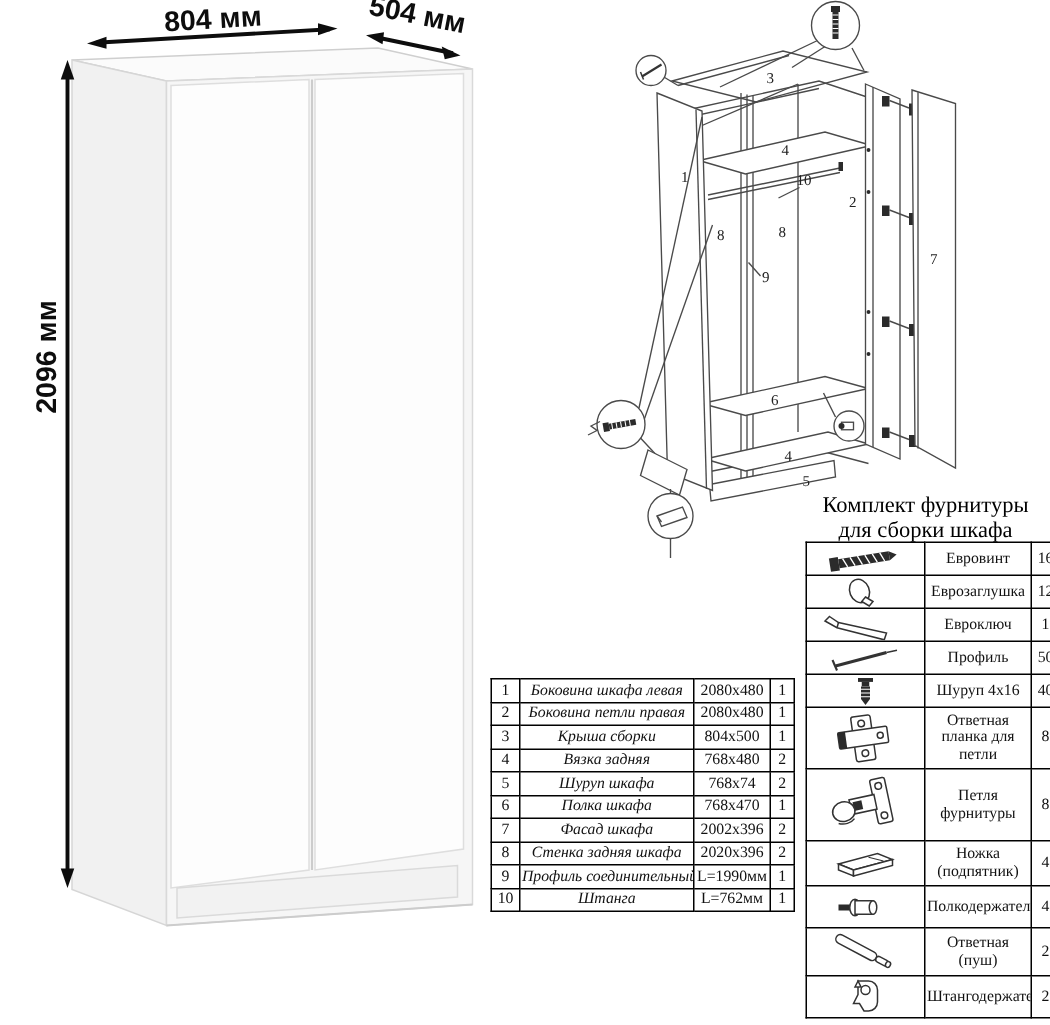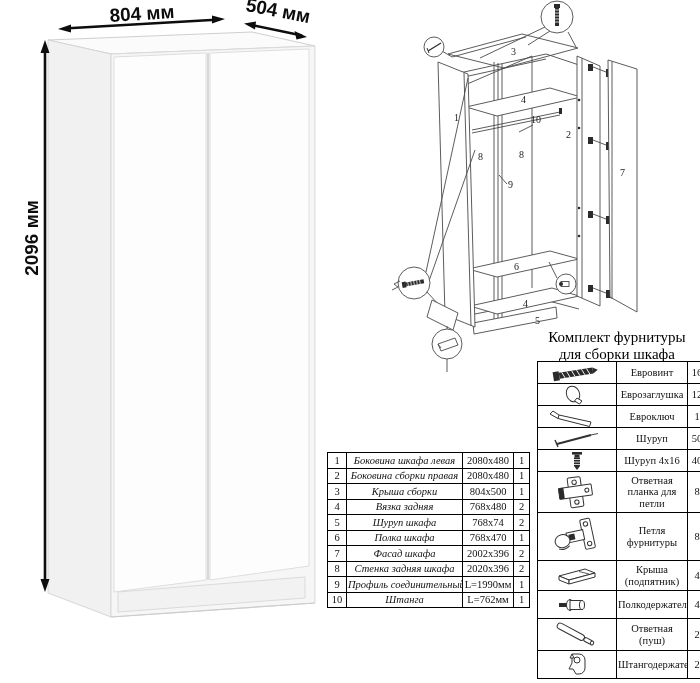--- a/index.html
+++ b/index.html
@@ -282,21 +282,21 @@
       <td class="c-qty">1</td>
     </tr>
     <tr style="height:22px">
       <td class="c-icon icon-cell">
         <svg width="64" height="20" viewBox="0 0 64 20">
           <line x1="12" y1="15" x2="46" y2="6" stroke="#333" stroke-width="2"></line>
           <line x1="46" y1="6" x2="53" y2="4.5" stroke="#333" stroke-width="0.9"></line>
           <line x1="10" y1="11" x2="13" y2="18" stroke="#333" stroke-width="1.4"></line>
             </svg>
       </td>
-      <td class="c-name">Шуруп</td>
+      <td class="c-name">Профиль</td>
       <td class="c-qty">50</td>
     </tr>
     <tr style="height:22px">
       <td class="c-icon icon-cell">
         <svg width="64" height="20" viewBox="0 0 64 20">
           <rect x="27" y="1" width="10" height="2.6" fill="#2b2b2b"></rect>
           <rect x="29.5" y="3.6" width="5" height="3" fill="#2b2b2b"></rect>
           <polygon points="29,6.6 35,6.6 35,15 32,19 29,15" fill="#2b2b2b"></polygon>
           <path d="M29,8.5 h6 M29,11 h6 M29,13.5 h6" stroke="#fff" stroke-width="0.8"></path>
             </svg>
@@ -339,21 +339,21 @@
     </tr>
     <tr style="height:30px">
       <td class="c-icon icon-cell">
         <svg width="64" height="26" viewBox="0 0 64 26">
           <polygon points="14,13 40,6 50,10 24,17" fill="#fff" stroke="#333"></polygon>
           <polygon points="14,13 24,17 24,21 14,17" fill="#fff" stroke="#333"></polygon>
           <polygon points="24,17 50,10 50,14 24,21" fill="#fff" stroke="#333"></polygon>
           <line x1="34" y1="8.5" x2="44" y2="11" stroke="#333" stroke-width="0.8"></line>
             </svg>
       </td>
-      <td class="c-name">Крыша (подпятник)</td>
+      <td class="c-name">Ножка (подпятник)</td>
       <td class="c-qty">4</td>
     </tr>
     <tr style="height:28px">
       <td class="c-icon icon-cell">
         <svg width="64" height="24" viewBox="0 0 64 24">
           <rect x="14" y="10" width="8" height="4" fill="#2b2b2b"></rect>
           <ellipse cx="25" cy="12" rx="3.5" ry="5.5" fill="#fff" stroke="#333"></ellipse>
           <rect x="25" y="7.5" width="12" height="9" fill="#fff" stroke="#333"></rect>
           <ellipse cx="37" cy="12" rx="2.5" ry="4.5" fill="#fff" stroke="#333"></ellipse>
             </svg>
@@ -391,21 +391,21 @@
   <table id="parts-table">
     <tbody>
         <tr>
       <td class="c-num">1</td>
       <td class="c-name">Боковина шкафа левая</td>
       <td class="c-size">2080x480</td>
       <td class="c-qty">1</td>
     </tr>
     <tr>
       <td class="c-num">2</td>
-      <td class="c-name">Боковина сборки правая</td>
+      <td class="c-name">Боковина петли правая</td>
       <td class="c-size">2080x480</td>
       <td class="c-qty">1</td>
     </tr>
     <tr>
       <td class="c-num">3</td>
       <td class="c-name">Крыша сборки</td>
       <td class="c-size">804x500</td>
       <td class="c-qty">1</td>
     </tr>
     <tr>

